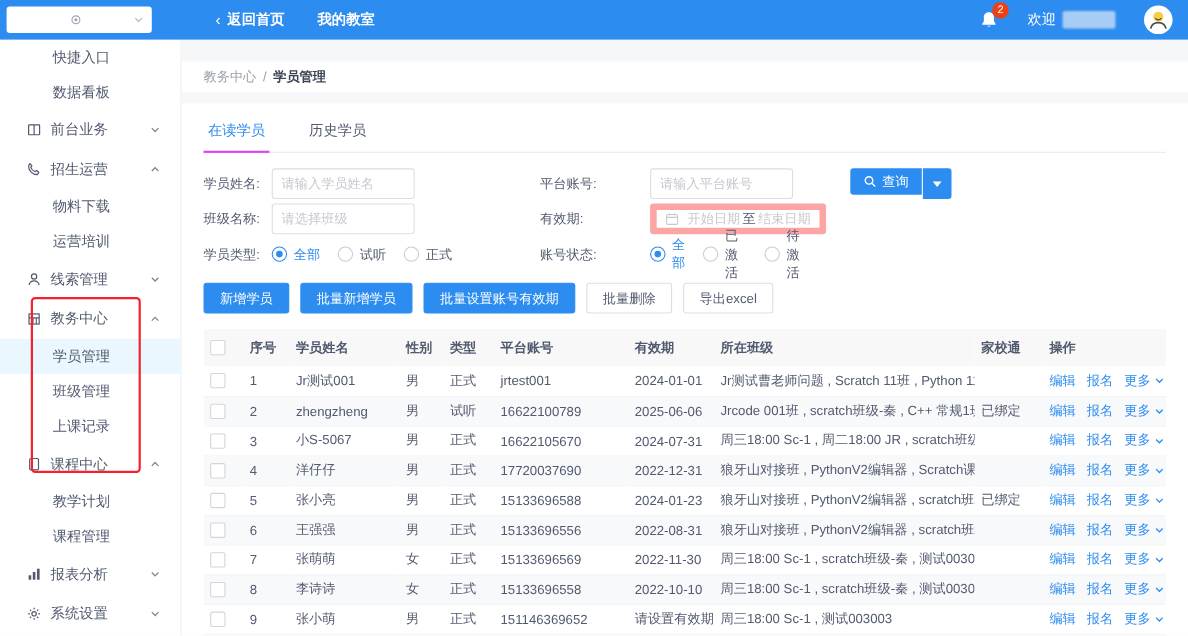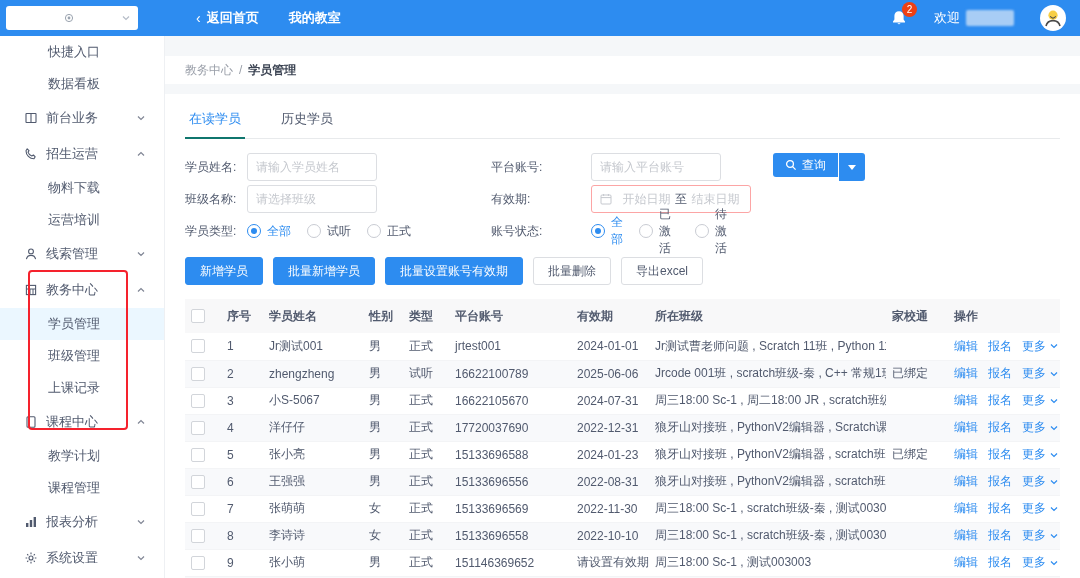--- a/index.html
+++ b/index.html
@@ -53,32 +53,32 @@
     align-items:center; padding-left:20px; font-size:12px; flex:0 0 auto; }
   .bc-parent { color:#999ea8; }
   .bc-sep { color:#999ea8; margin:0 6px; }
   .bc-current { color:#3c4453; font-weight:bold; }
   .main-panel { margin-top:10px; background:#fff; flex:1 1 auto; overflow:hidden;
     padding:0 20px; }
 
   .tabs { display:flex; border-bottom:1px solid #e8eaec; padding-top:10px; }
   .tab { font-size:13px; color:#515a6e; padding:6px 4px 9px; margin-right:32px;
     cursor:pointer; }
-  .tab.active { color:#2d8cf0; border-bottom:2px solid #0f766e; margin-bottom:-1px; }
+  .tab.active { color:#2d8cf0; border-bottom:2px solid #d946ef; margin-bottom:-1px; }
 
   .filter-form { padding-top:12px; font-size:12px; color:#515a6e; }
   .form-row { display:flex; align-items:center; height:32px; }
   .field { display:flex; align-items:center; width:260px; flex:0 0 auto; }
   .field + .field { margin-left:46px;gap:38px; }
   .f-label { width:62px; flex:0 0 auto; }
   .f-input { width:130px; height:28px; border:1px solid #dcdee2; border-radius:3px;
     padding:0 8px; font-size:12px; color:#515a6e; outline:none;
     font-family:"Liberation Sans","DejaVu Sans",sans-serif; }
   .f-input::placeholder { color:#c5c8ce; }
-  .date-box { width:168px; height:28px; border:1px solid #fca5a5; border-radius:3px;
+  .date-box { width:168px; height:28px; border:6px solid #fca5a5; border-radius:3px;
     display:flex; align-items:center; padding:0 8px; background:#fff; cursor:pointer; }
   .date-box .cal { display:flex; color:#c5c8ce; margin-right:8px; }
   .date-ph { color:#c5c8ce; flex:1; text-align:center; }
   .date-to { color:#515a6e; margin:0 2px; }
   .btn-split { display:flex; margin-left:22px; cursor:pointer; }
   .btn-query { height:24px; background:#2d8cf0; color:#fff; border:none;
     border-radius:3px 0 0 3px; font-size:12px; padding:0 12px; display:flex;
     align-items:center; cursor:pointer;
     font-family:"Liberation Sans","DejaVu Sans",sans-serif; }
   .btn-query .mag { display:flex; margin-right:5px; }

